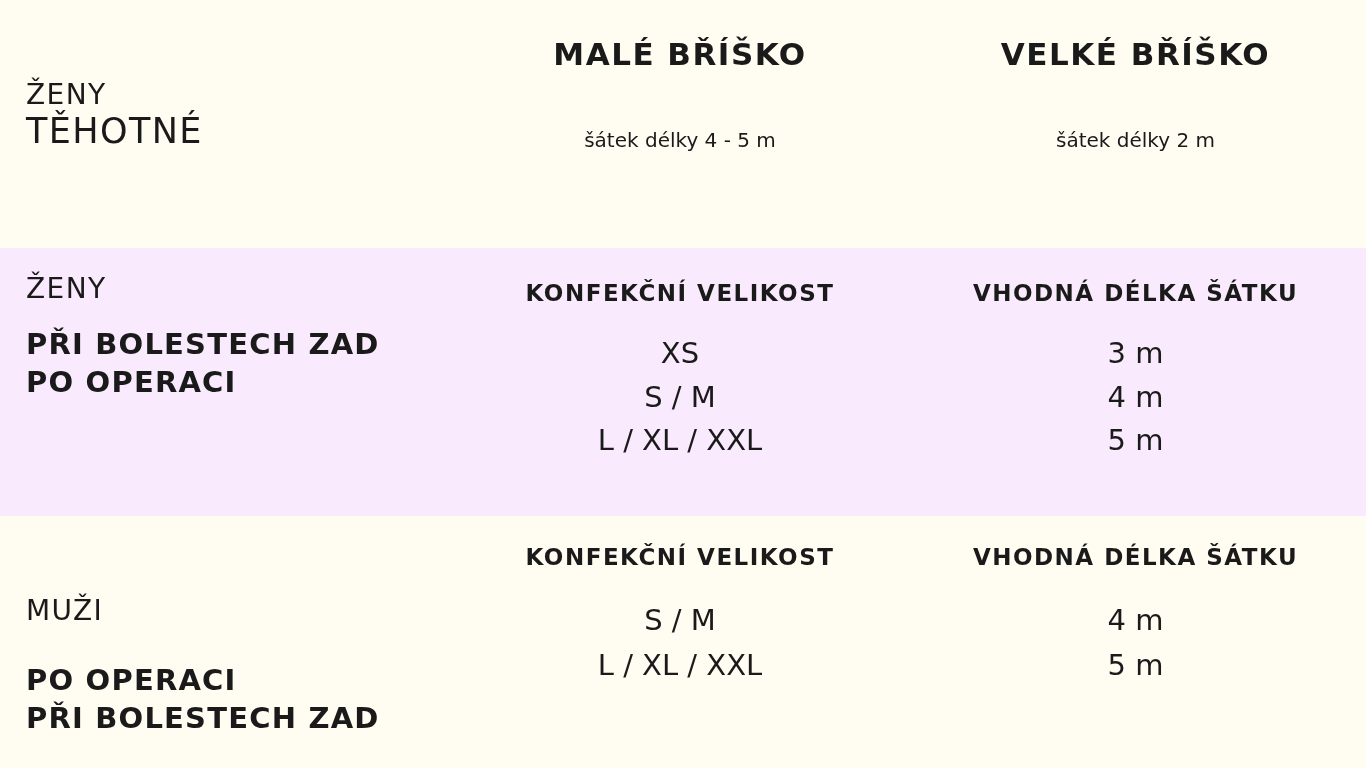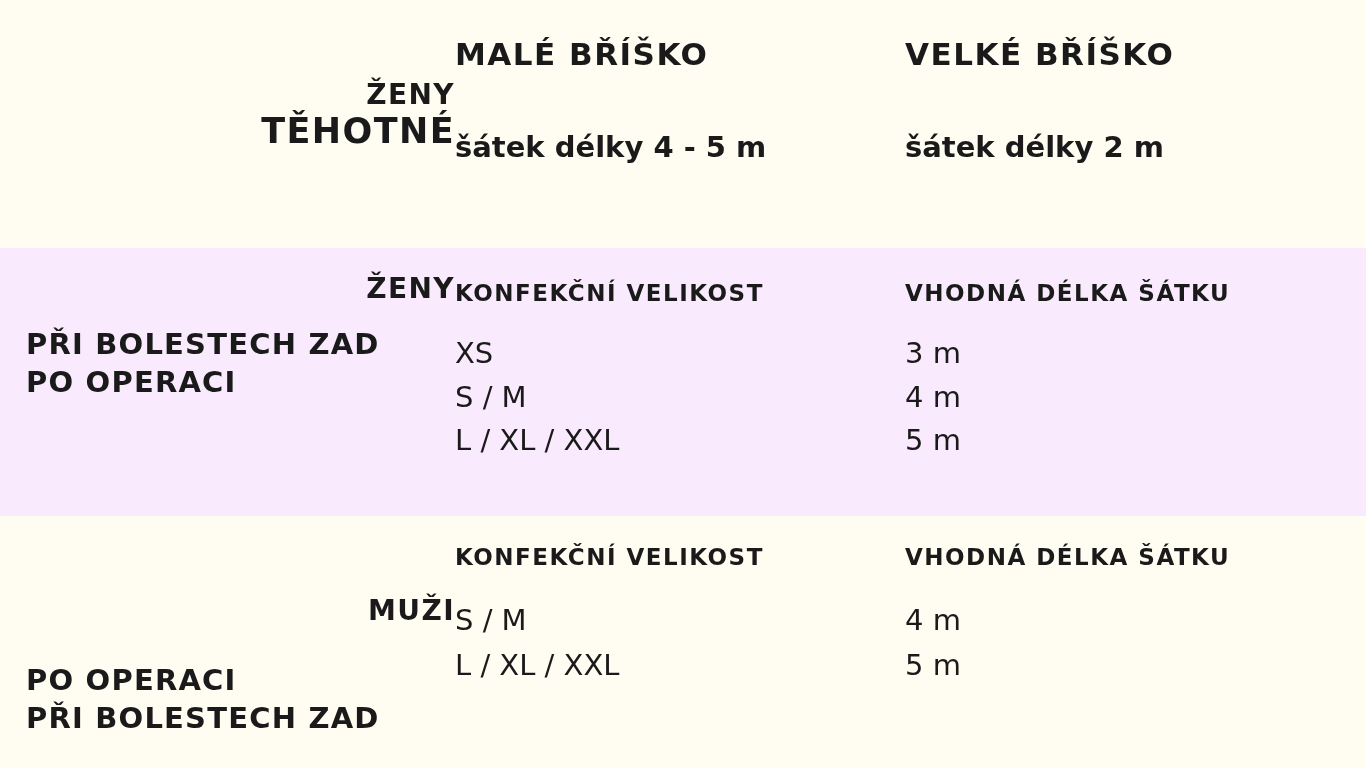--- a/index.html
+++ b/index.html
@@ -35,30 +35,29 @@
     display: grid;
     grid-template-columns: 455px 450px 461px;
     width: 100%;
     height: 100%;
   }
   .col-left {
     padding-left: 26px;
     box-sizing: border-box;
   }
   .col-mid, .col-right {
-    text-align: left;
+    text-align: center;
     box-sizing: border-box;
   }
 
   
   .cat {
-    font-weight: bold;
+    font-weight: normal;
     letter-spacing: 1.4px;
     line-height: 1.18;
-    text-align: right;
   }
   .cat-small {
     font-size: 28px;
   }
   .cat-big {
     font-size: 35px;
   }
   .cat-list {
     font-size: 29px;
     font-weight: bold;
@@ -69,22 +68,22 @@
     font-weight: bold;
     letter-spacing: 1.5px;
   }
   .colhead-lg {
     font-size: 31px;
   }
   .colhead-sm {
     font-size: 23px;
   }
   .val {
-    font-size: 29px;
-    font-weight: bold;
+    font-size: 20px;
+    font-weight: normal;
     line-height: 1.45;
   }
   .val-row {
     font-size: 29px;
     line-height: 1.5;
   }
 
   
   .sec1 {
     height: 248px;

